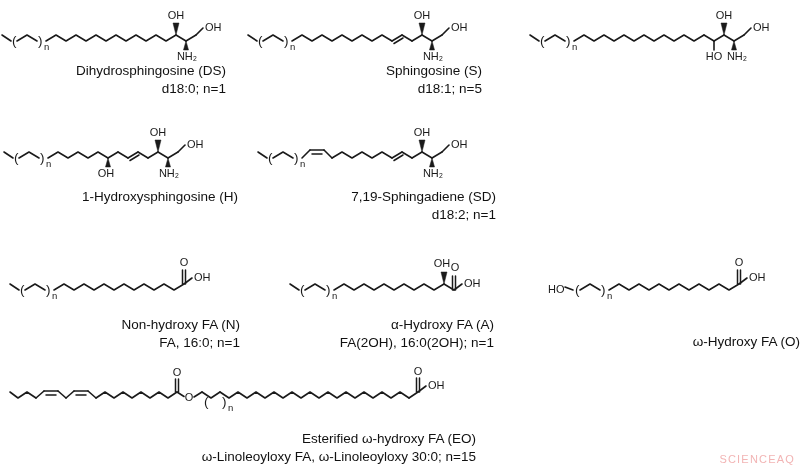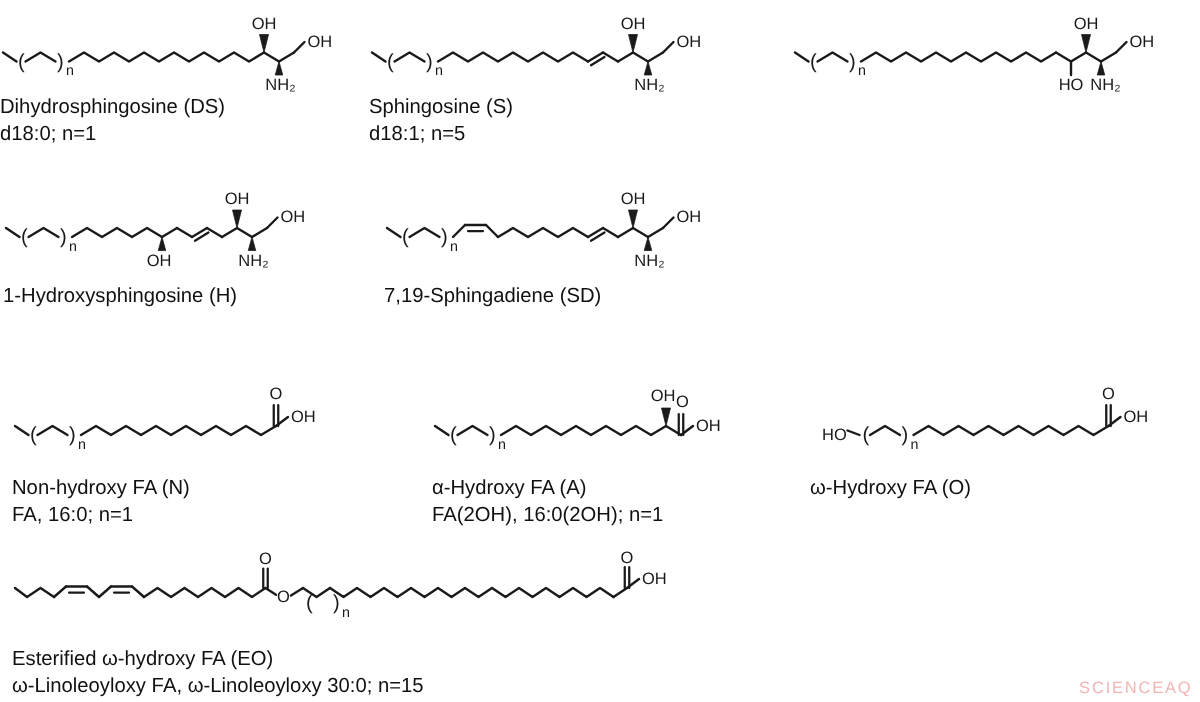--- a/index.html
+++ b/index.html
@@ -7,21 +7,21 @@
   #canvas{position:relative;width:800px;height:468px;background:#ffffff;overflow:hidden;
           font-family:"Liberation Sans",sans-serif}
   .mol{position:absolute}
   .bond{stroke:#1a1a1a;stroke-width:1.6;fill:none;stroke-linecap:round;stroke-linejoin:round}
   .dbl{stroke:#1a1a1a;stroke-width:1.5;fill:none;stroke-linecap:round}
   .wedge{fill:#1a1a1a;stroke:#1a1a1a;stroke-width:.5}
   text{fill:#1a1a1a;font-family:"Liberation Sans",sans-serif}
   .atom{font-size:11px}
   .paren{font-size:13.5px}
   .sub{font-size:9.5px}
-  .caption{position:absolute;text-align:left;color:#111}
+  .caption{position:absolute;text-align:right;color:#111}
   .caption div{font-size:13.5px;line-height:17.5px}
   .watermark{position:absolute;right:5px;bottom:3px;font-size:11px;letter-spacing:1.2px}
 </style>
 </head>
 <body>
 
 <div id="canvas">
 
   <svg class="mol" style="left:0;top:3px" width="226" height="60">
     <line class="bond" x1="2" y1="32" x2="11" y2="38"></line>
@@ -137,20 +137,21 @@
     <text class="atom" x="166" y="16" text-anchor="middle">OH</text>
     <line class="bond" x1="166" y1="32" x2="176" y2="38"></line>
     <polygon class="wedge" points="176,38 173.5,47 178.5,47"></polygon>
     <text class="atom" x="177" y="57" text-anchor="middle">NH₂</text>
     <line class="bond" x1="176" y1="38" x2="186" y2="32"></line>
     <line class="bond" x1="186" y1="32" x2="193" y2="25"></line>
     <text class="atom" x="195" y="28">OH</text>
   </svg>
   <div class="caption" style="left:256px;top:188px;width:240px">
     <div>7,19-Sphingadiene (SD)</div>
+    <div>d18:2; n=1</div>
   </div>
 
   <svg class="mol" style="left:8px;top:254px" width="232" height="56">
     <line class="bond" x1="2" y1="30" x2="11" y2="36"></line>
     <text class="paren" x="12" y="40">(</text>
     <polyline class="bond" points="17,36 27,30 37,36"></polyline>
     <text class="paren" x="38" y="40">)</text>
     <text class="sub" x="44" y="45">n</text>
     <polyline class="bond" points="46,36 56,30 66,36 76,30 86,36 96,30 106,36 116,30 126,36 136,30 146,36 156,30 166,36 176,30"></polyline>
     <line class="dbl" x1="174.5" y1="30" x2="174.5" y2="16"></line>
@@ -192,21 +193,21 @@
     <polyline class="bond" points="34,36 44,30 54,36"></polyline>
     <text class="paren" x="55" y="40">)</text>
     <text class="sub" x="61" y="45">n</text>
     <polyline class="bond" points="63,36 73,30 83,36 93,30 103,36 113,30 123,36 133,30 143,36 153,30 163,36 173,30 183,36 193,30"></polyline>
     <line class="dbl" x1="191.5" y1="30" x2="191.5" y2="16"></line>
     <line class="dbl" x1="194.5" y1="30" x2="194.5" y2="16"></line>
     <text class="atom" x="193" y="12" text-anchor="middle">O</text>
     <line class="bond" x1="193" y1="30" x2="201" y2="24"></line>
     <text class="atom" x="203" y="27">OH</text>
   </svg>
-  <div class="caption" style="left:540px;top:316px;width:260px">
+  <div class="caption" style="left:540px;top:333px;width:260px">
     <div>ω-Hydroxy FA (O)</div>
   </div>
 
   <svg class="mol" style="left:8px;top:366px" width="468" height="62">
     <polyline class="bond" points="2,26 10,32 19,26 28,32"></polyline>
     <line class="bond" x1="28" y1="32" x2="36" y2="25"></line>
     <line class="bond" x1="36" y1="25" x2="50" y2="25"></line>
     <line class="dbl" x1="38" y1="29" x2="48" y2="29"></line>
     <line class="bond" x1="50" y1="25" x2="58" y2="32"></line>
     <line class="bond" x1="58" y1="32" x2="66" y2="25"></line>

